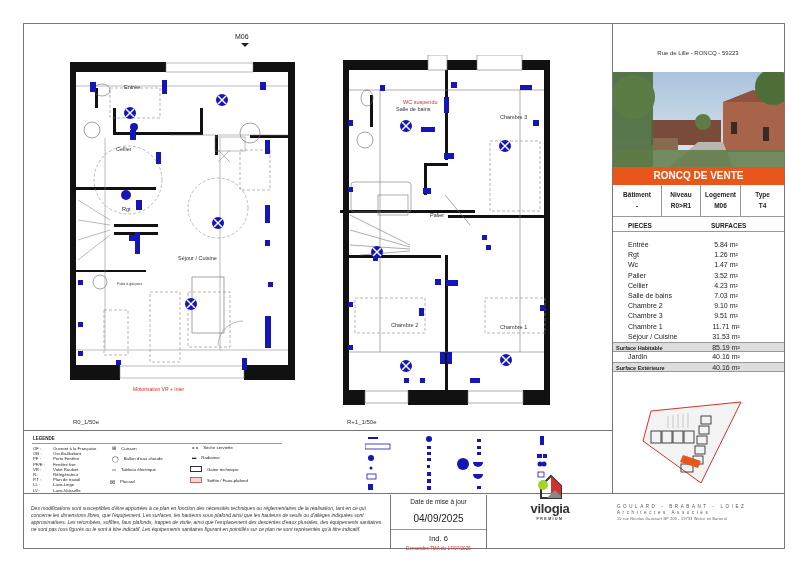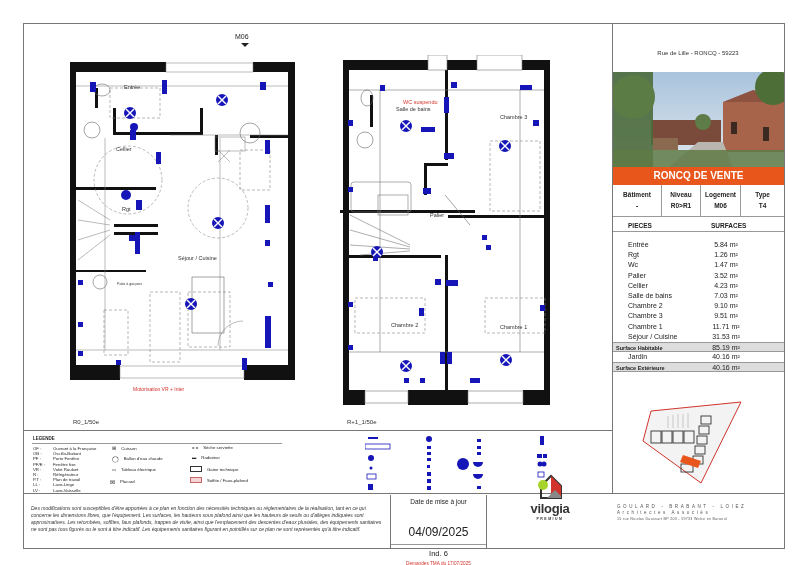--- a/index.html
+++ b/index.html
@@ -32,21 +32,21 @@
 
   
   .legend-title { position: absolute; left: 33px; top: 436px; font-size: 4.5px; font-weight: bold; }
   .legend-rule { position: absolute; left: 32px; top: 443px; width: 250px; height: 1px; background: #999; }
   .leg-abbr { position: absolute; left: 33px; top: 446px; font-size: 4.3px; line-height: 5.2px; }
   .leg-desc { position: absolute; left: 53px; top: 446px; font-size: 4.3px; line-height: 5.2px; }
   .leg-sym { position: absolute; font-size: 4.3px; display: flex; align-items: center; gap: 5px; }
   .disclaimer { position: absolute; left: 31px; top: 505px; width: 352px; font-size: 5px; font-style: italic; line-height: 7px; color: #333; }
   .datebox { position: absolute; left: 390px; top: 495px; width: 97px; height: 53px; border-left: 1px solid #777; border-right: 1px solid #777; }
   .datebox .lbl { font-size: 6.5px; text-align: center; margin-top: 3px; }
-  .datebox .date { font-size: 12px; text-align: center; margin-top: 20px; }
+  .datebox .date { font-size: 10px; text-align: center; margin-top: 8px; }
   .datebox .sep { height: 1px; background: #999; margin-top: 5px; }
   .datebox .ind { font-size: 7.5px; text-align: center; margin-top: 4px; }
   .datebox .dem { font-size: 4.7px; color: #d0342c; text-align: center; margin-top: 3px; }
   .logo { position: absolute; left: 505px; top: 472px; width: 90px; height: 52px; }
   .logo .brand { position: absolute; left: 0; top: 29px; width: 90px; text-align: center; font-size: 13px; font-weight: bold; color: #333; letter-spacing: -0.3px; }
   .logo .premium { position: absolute; left: 0; top: 45px; width: 90px; text-align: center; font-size: 3.5px; font-weight: bold; letter-spacing: 1.5px; color: #333; }
 
   .scale { position: absolute; font-size: 6px; color: #333; }
   .mlabel { position: absolute; left: 235px; top: 33px; font-size: 7px; }
   .marrow { position: absolute; left: 241px; top: 43px; width: 0; height: 0; border-left: 4px solid transparent; border-right: 4px solid transparent; border-top: 4px solid #222; }

